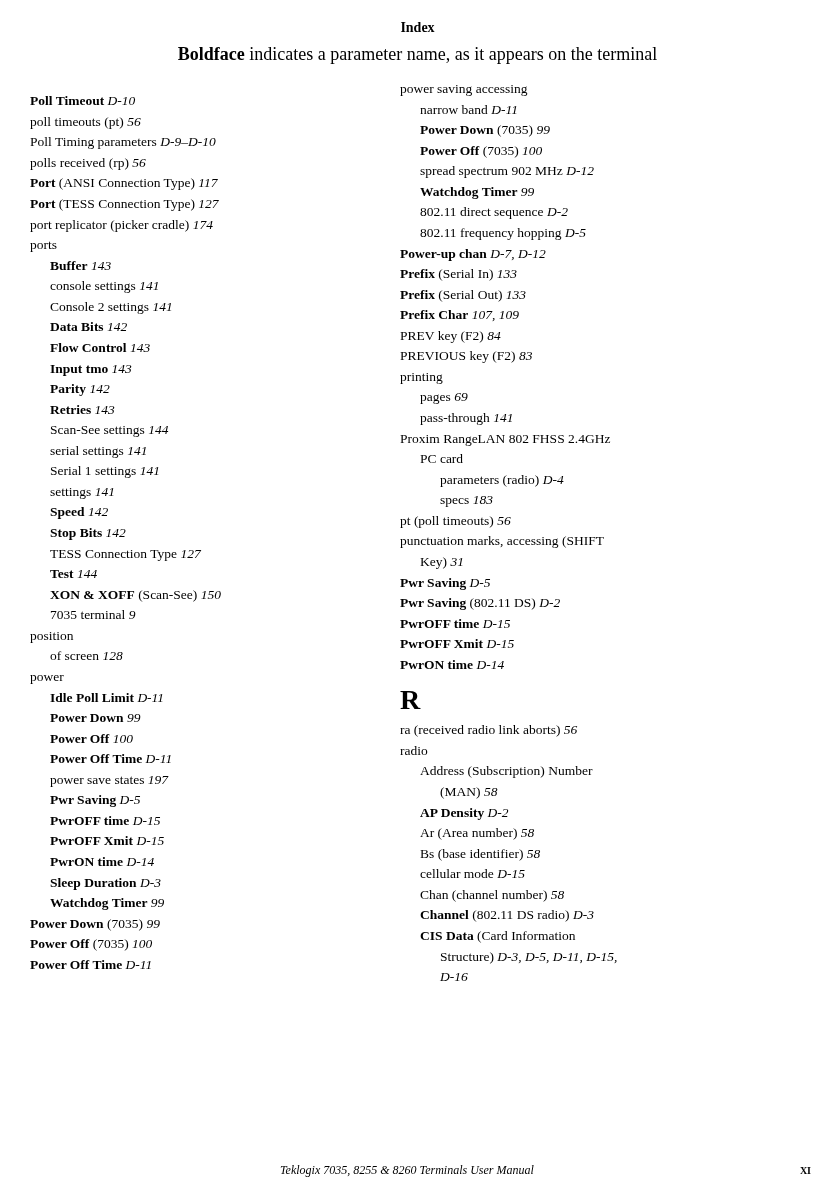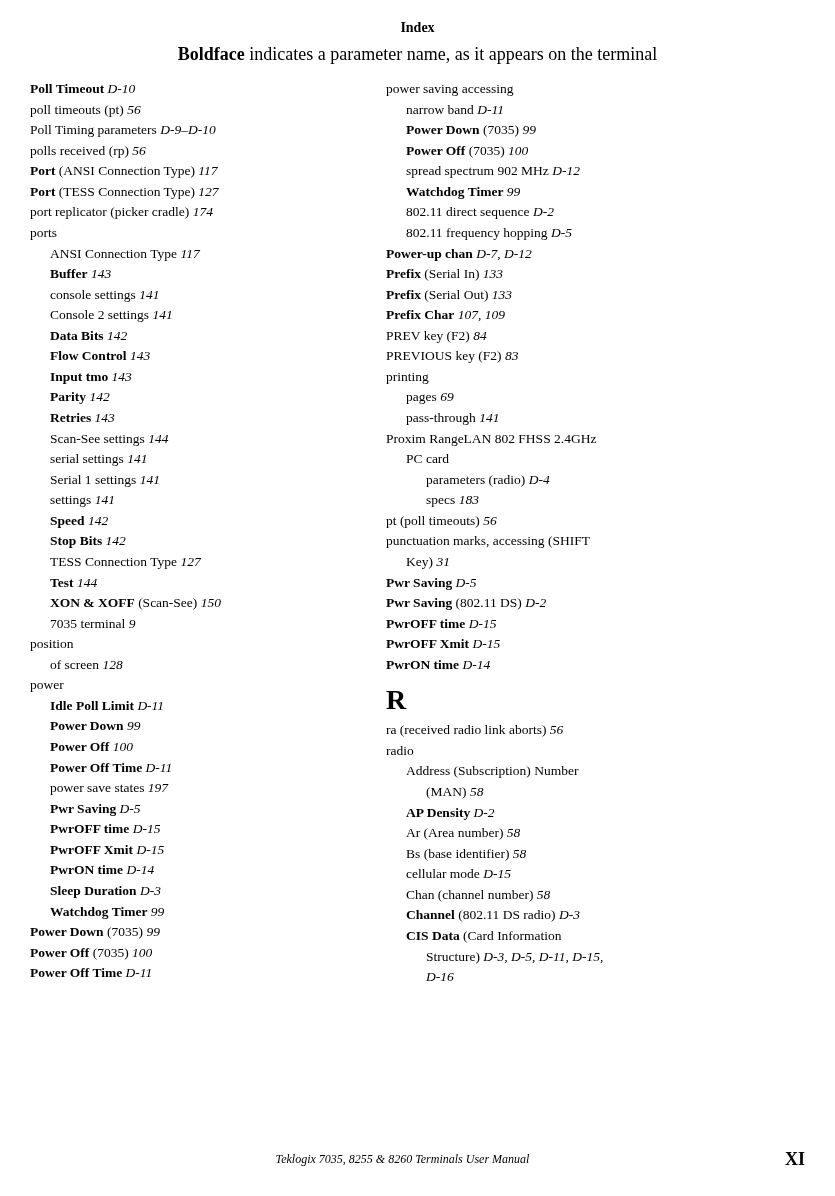--- a/index.html
+++ b/index.html
@@ -23,22 +23,22 @@
     .subtitle {
       text-align: center;
       font-size: 18px;
       margin-bottom: 14px;
     }
     .subtitle strong {
       font-weight: bold;
     }
     .columns {
       display: flex;
-      gap: 16px;
-      align-items: flex-start;
+      gap: 30px;
+      align-items: center;
     }
     .col-left {
       width: 340px;
       flex-shrink: 0;
     }
     .col-right {
       flex: 1;
     }
     .entry {
       margin-bottom: 1px;
@@ -49,38 +49,38 @@
     .indent1 { padding-left: 20px; }
     .indent2 { padding-left: 40px; }
     .section-letter {
       font-size: 28px;
       font-weight: bold;
       margin: 10px 0 4px 0;
       font-family: "Times New Roman", Times, serif;
     }
     .page-footer {
       position: absolute;
-      bottom: 26px;
+      bottom: 18px;
       left: 0;
       right: 0;
       display: flex;
       justify-content: center;
       align-items: center;
       font-size: 12px;
-      padding: 0 30px;
+      padding: 0 24px;
     }
     .footer-left {
       flex: 1;
       text-align: center;
       font-style: italic;
       font-size: 12px;
     }
     .footer-right {
       font-weight: bold;
-      font-size: 18px;
+      font-size: 10px;
       margin-left: 10px;
     }
   </style>
 </head>
 <body>
 
 <div class="page-header">
   <span>Index</span>
 </div>
 
@@ -91,21 +91,20 @@
 <div class="columns">
   <div class="col-left" id="left-col">
       <div class="entry"><span class="bold">Poll Timeout</span>   <span class="italic">D-10</span></div>
       <div class="entry">poll timeouts (pt)   <span class="italic">56</span></div>
       <div class="entry">Poll Timing parameters   <span class="italic">D-9–D-10</span></div>
       <div class="entry">polls received (rp)   <span class="italic">56</span></div>
       <div class="entry"><span class="bold">Port</span> (ANSI Connection Type)   <span class="italic">117</span></div>
       <div class="entry"><span class="bold">Port</span> (TESS Connection Type)   <span class="italic">127</span></div>
       <div class="entry">port replicator (picker cradle)   <span class="italic">174</span></div>
       <div class="entry">ports</div>
-      <div class="entry indent1">ANSI Connection Type   <span class="italic">117</span></div>
       <div class="entry indent1"><span class="bold">Buffer</span>   <span class="italic">143</span></div>
       <div class="entry indent1">console settings   <span class="italic">141</span></div>
       <div class="entry indent1">Console 2 settings   <span class="italic">141</span></div>
       <div class="entry indent1"><span class="bold">Data Bits</span>   <span class="italic">142</span></div>
       <div class="entry indent1"><span class="bold">Flow Control</span>   <span class="italic">143</span></div>
       <div class="entry indent1"><span class="bold">Input tmo</span>   <span class="italic">143</span></div>
       <div class="entry indent1"><span class="bold">Parity</span>   <span class="italic">142</span></div>
       <div class="entry indent1"><span class="bold">Retries</span>   <span class="italic">143</span></div>
       <div class="entry indent1">Scan-See settings   <span class="italic">144</span></div>
       <div class="entry indent1">serial settings   <span class="italic">141</span></div>

